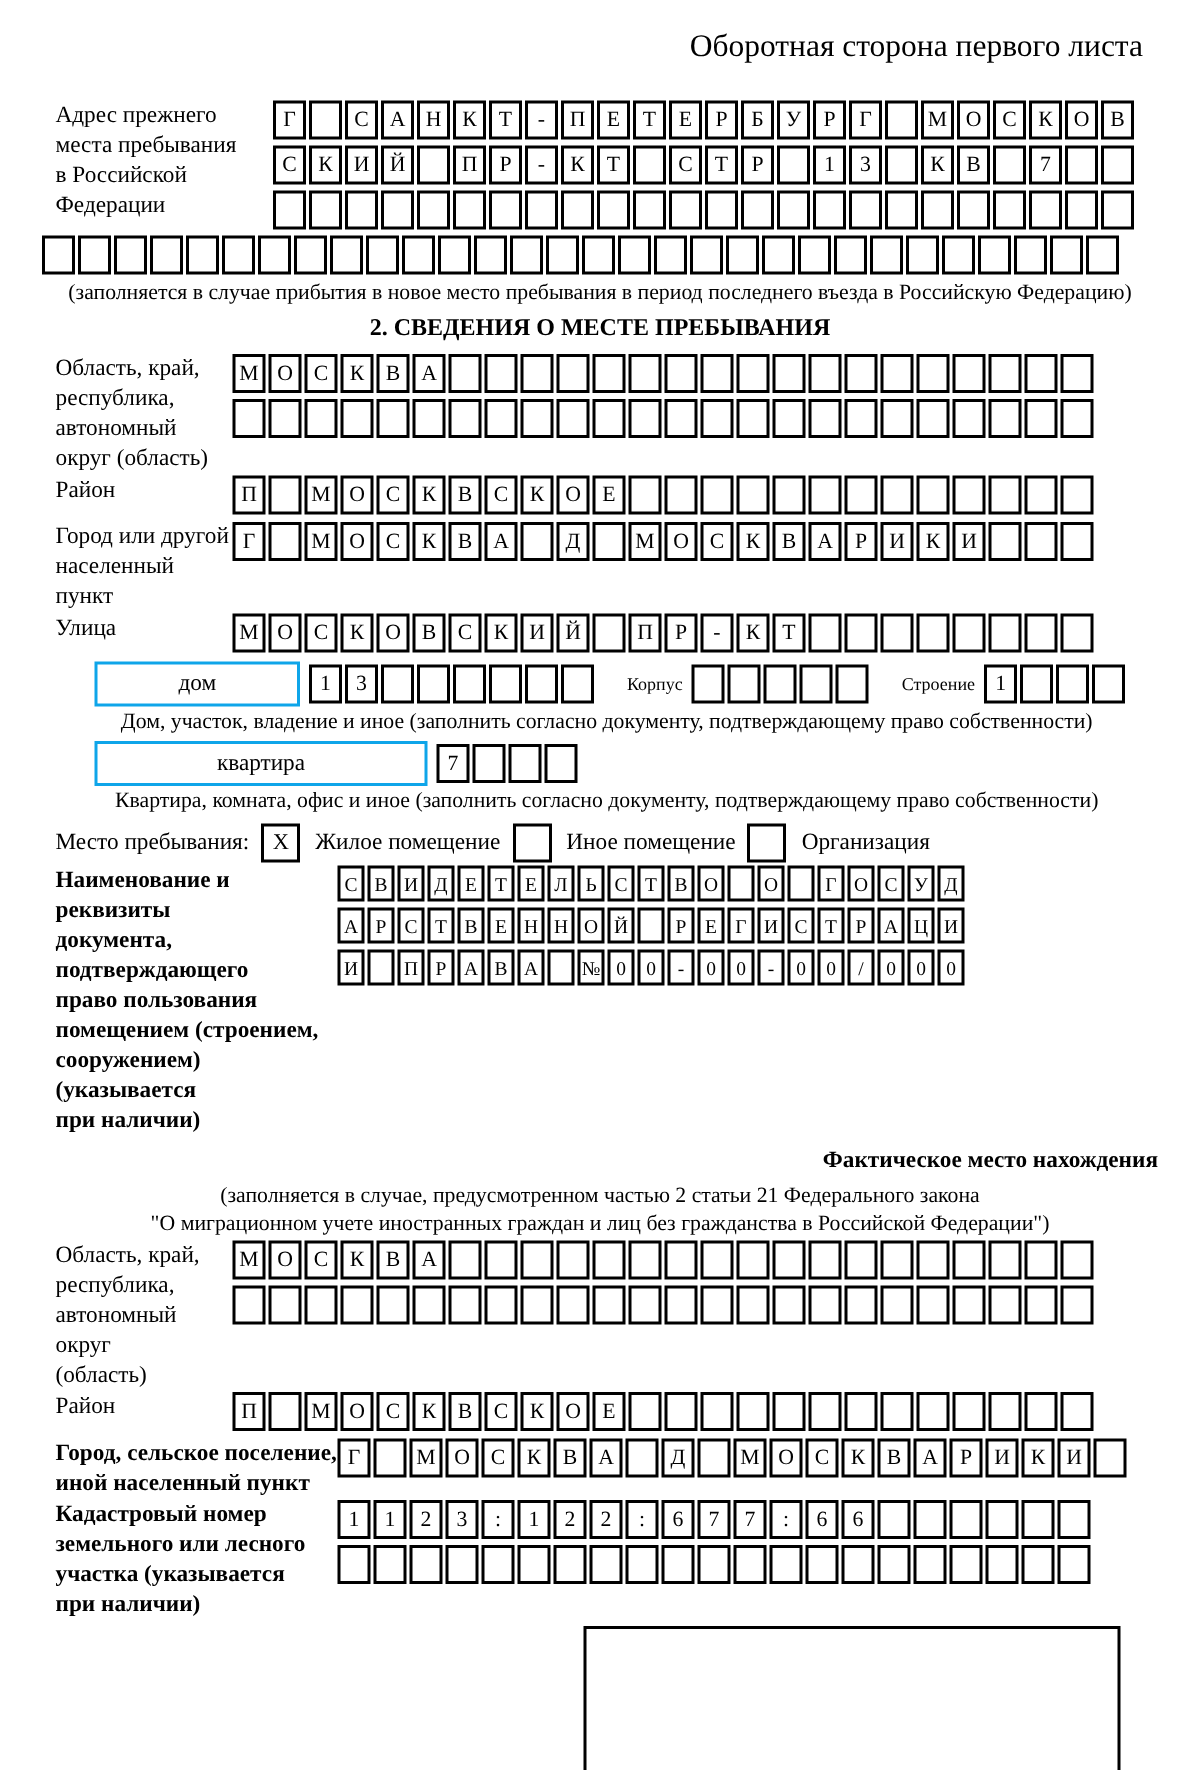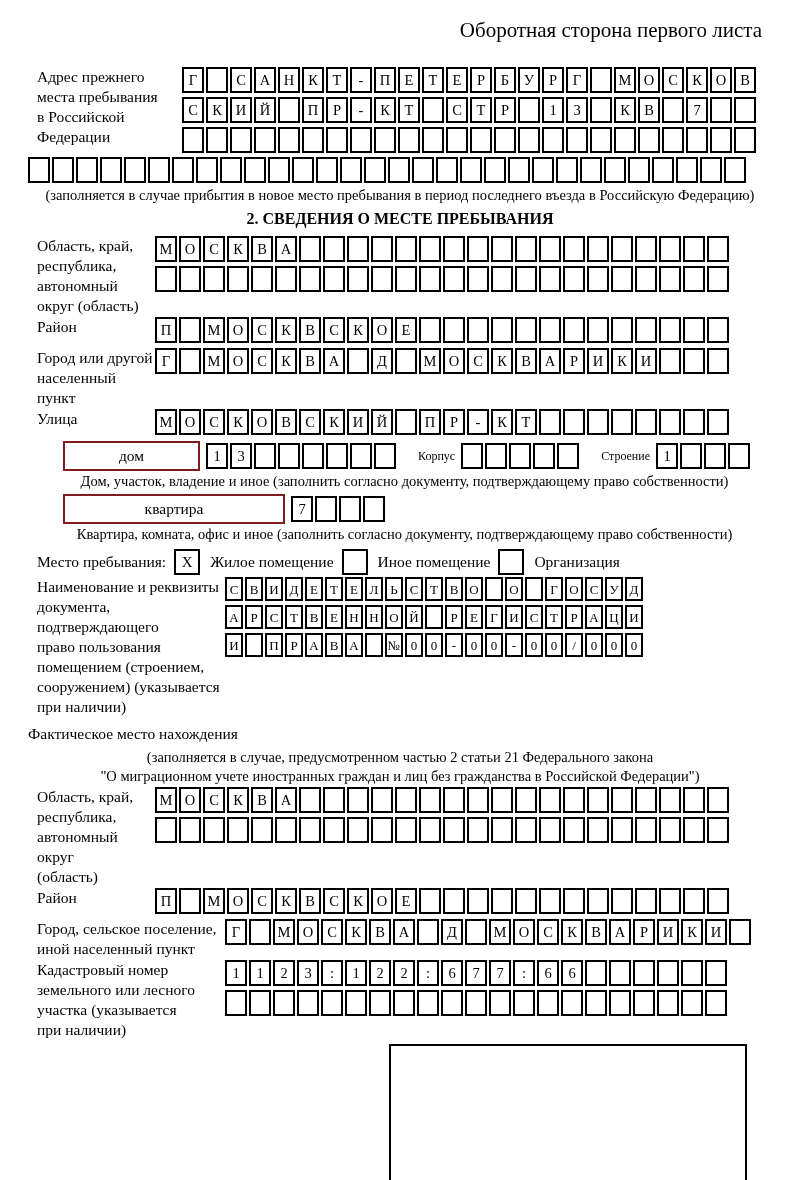--- a/index.html
+++ b/index.html
@@ -20,31 +20,31 @@
   }
   .cellrow.small .cell{width:14px;height:20px;margin-right:2px;font-size:13px;}
 
   .prev-block{display:flex;}
   .prev-block .flabel{width:145px;flex:0 0 auto;padding-left:9px;}
   .flabel{font-size:15.5px;line-height:20px;white-space:pre-line;}
 
   .caption{font-size:14.5px;line-height:17px;}
   .caption.center{text-align:center;}
   .section-title{text-align:center;font-weight:bold;font-size:16px;margin:6px 0 8px 0;}
-  .sub-title{text-align:left;font-weight:normal;font-size:15.5px;margin:8px 0 6px 0;}
+  .sub-title{text-align:right;font-weight:bold;font-size:15.5px;margin:8px 0 6px 0;}
 
   .field{display:flex;margin-bottom:1px;}
   .field .flabel{flex:0 0 auto;padding-left:9px;}
   .lw1{width:118px;}      
-  .lw2{width:188px;}      
+  .lw2{width:188px;font-weight:bold;}      
   .cellcol{flex:1 1 auto;}
 
   .house-row,.apt-row{display:flex;align-items:center;margin:2px 0 2px 35px;}
   .label-box{
-    border:2px solid #7f1d1d;height:26px;display:flex;align-items:center;justify-content:center;
+    border:2px solid #0ea5e9;height:26px;display:flex;align-items:center;justify-content:center;
     font-size:15.5px;margin-right:6px;flex:0 0 auto;
   }
   .label-box.dom{width:133px;}
   .label-box.kv{width:218px;}
   .inline-label{font-size:12px;margin:0 6px 0 20px;flex:0 0 auto;}
   .house-row .cellrow,.apt-row .cellrow{margin-bottom:0;}
   .under-caption{margin:0 0 4px 9px;text-align:center;}
 
   .place-row{display:flex;align-items:center;margin:6px 0 2px 9px;font-size:15.5px;}
   .checkbox{

